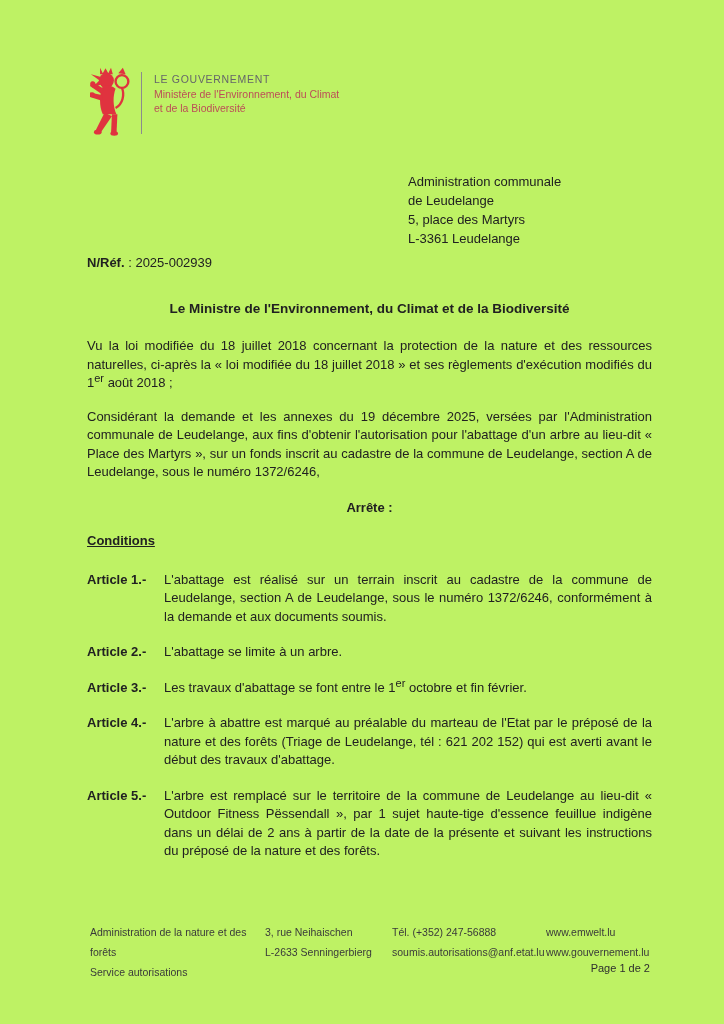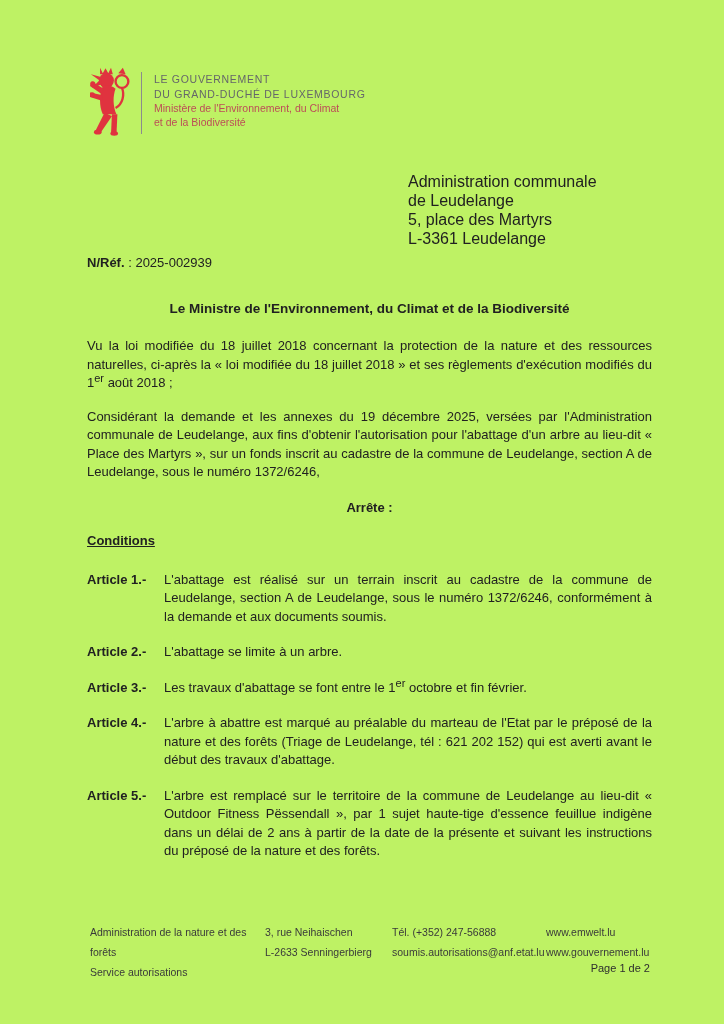--- a/index.html
+++ b/index.html
@@ -20,21 +20,21 @@
     margin:0 auto;
   }
   
   .logo{position:absolute;left:90px;top:66px;display:flex;align-items:flex-start;}
   .logo svg{display:block;}
   .logo-divider{width:1px;height:62px;background:#8b8b8e;margin:6px 12px 0 9px;}
   .logo-text{padding-top:6px;}
   .gov-line{font-size:10.5px;line-height:14.5px;letter-spacing:0.7px;color:var(--government-gray);font-weight:500;}
   .min-line{font-size:10.5px;line-height:14px;color:var(--ministry-red);font-weight:400;}
   
-  .recipient{position:absolute;left:408px;top:172px;font-size:16px;line-height:19px;}
+  .recipient{position:absolute;left:408px;top:172px;font-size:13px;line-height:19px;}
   
   .reference{position:absolute;left:87px;top:255px;font-size:13px;}
   .reference .ref-label{font-weight:bold;}
   
   .doc-title{position:absolute;left:87px;right:72px;top:301px;text-align:center;font-size:13.5px;font-weight:bold;}
   
   .body{position:absolute;left:87px;right:72px;top:337px;font-size:13px;line-height:18.5px;}
   .para{text-align:justify;}
   .para-considerant{margin-top:15px;}
   sup{font-size:11px;vertical-align:super;line-height:0;}
@@ -70,21 +70,20 @@
         <ellipse cx="8.5" cy="72.5" rx="4.2" ry="2.6"></ellipse>
         <ellipse cx="26.5" cy="74" rx="4.2" ry="2.4"></ellipse>
         <polygon points="31,8 36,2 39,9"></polygon>
       </g>
       <circle cx="35" cy="17" r="7" fill="none" stroke="var(--lion-red)" stroke-width="2.6"></circle>
       <path d="M28,46 C36,42 38,31 35,24" fill="none" stroke="var(--lion-red)" stroke-width="2.6"></path>
     </svg>
     <div class="logo-divider"></div>
     <div class="logo-text">
       <div class="gov-line">LE GOUVERNEMENT</div>
-      <div class="gov-line">DU GRAND-DUCHÉ DE LUXEMBOURG</div>
       <div class="min-line">Ministère de l'Environnement, du Climat</div>
       <div class="min-line">et de la Biodiversité</div>
     </div>
   </div>
 
   <div class="recipient">
     <div>Administration communale</div>
     <div>de Leudelange</div>
     <div>5, place des Martyrs</div>
     <div>L-3361 Leudelange</div>

